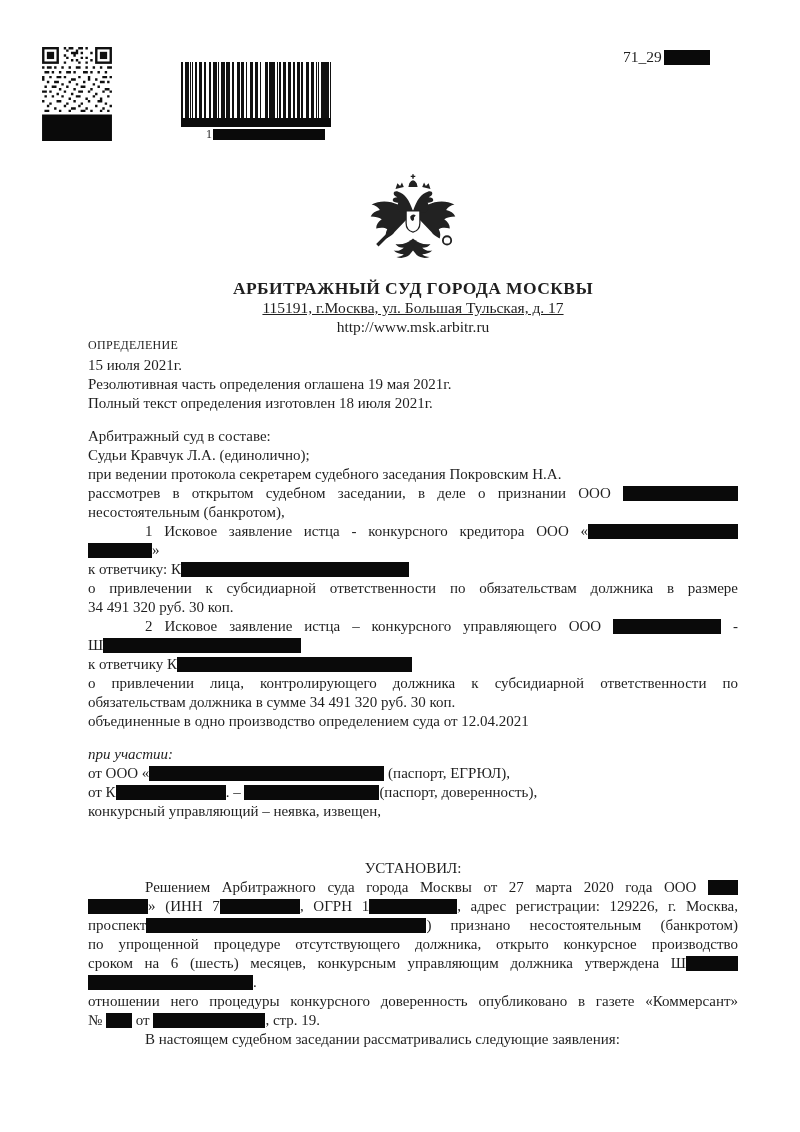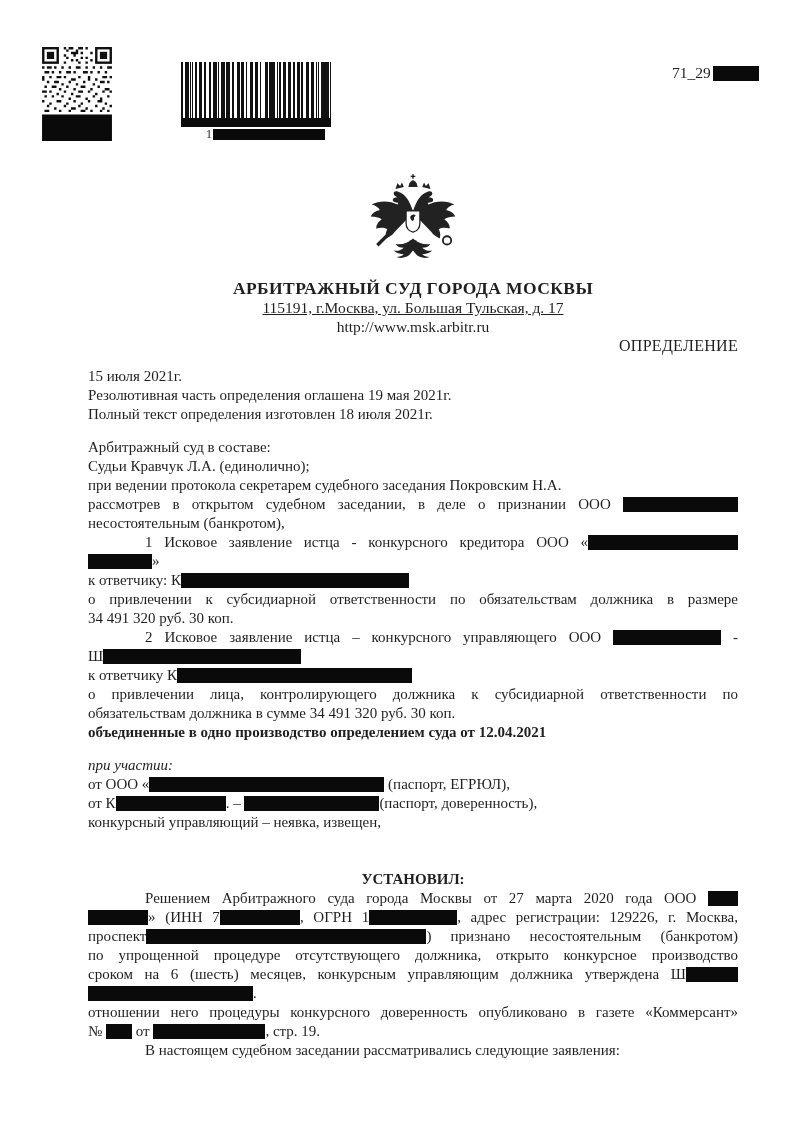--- a/index.html
+++ b/index.html
@@ -10,40 +10,40 @@
   
   .qr{position:absolute;left:42px;top:47px;width:70px;height:94px;}
   .barcode{
     position:absolute;left:181px;top:62px;width:150px;height:56px;
     border-bottom:9px solid #0c0c0c;background-color:#fff;
     background-image:
       repeating-linear-gradient(90deg,#111 0 2px,transparent 2px 4px,#111 4px 7px,transparent 7px 9px,#111 9px 10px,transparent 10px 14px),
       repeating-linear-gradient(90deg,transparent 0 1px,#111 1px 2px,transparent 2px 6px,#111 6px 8px,transparent 8px 11px,#111 11px 12px,transparent 12px 17px);
   }
   .bc-caption{position:absolute;left:206px;top:128px;font-size:12px;line-height:12px;}
-  .docnum{position:absolute;left:672px;top:48px;font-size:15.5px;line-height:18px;margin-top:16px;}
+  .docnum{position:absolute;left:623px;top:48px;font-size:15.5px;line-height:18px;}
   
   .redact{display:inline-block;background:#0a0a0a;height:15px;vertical-align:-3px;}
   .r-doc{width:46px;height:15px;margin-left:2px;}
   .r-bc{width:112px;height:11px;vertical-align:-2px;margin-left:1px;}
   .r-case{width:137px;margin-left:2px;}
   
   .emblem{padding-top:172px;margin:0 62px 0 88px;text-align:center;}
   .h-court{margin:2px 62px 0 88px;text-align:center;font-weight:bold;font-size:17.5px;line-height:20px;letter-spacing:.4px;}
   .h-addr{margin:0 62px 0 88px;text-align:center;font-size:15.5px;line-height:19px;text-decoration:underline;}
   .h-url{margin:0 62px 0 88px;text-align:center;font-size:15.5px;line-height:19px;}
-  .h-type{margin:0 62px 12px 88px;text-align:right;font-size:16px;line-height:19px;letter-spacing:.3px;}
+  .h-type{margin:0 62px 1px 88px;text-align:left;font-size:12px;line-height:19px;letter-spacing:.3px;}
   .meta-row{display:flex;justify-content:space-between;margin:2px 62px 0 88px;font-size:15px;line-height:19px;}
   
   .lines{margin:0 62px 0 88px;font-size:15px;hyphens:none;}
   .ln{margin:0;line-height:19px;}
   .ln.j{text-align:justify;text-align-last:justify;}
   .ln.c{text-align:center;text-align-last:center;margin-top:38px;}
   .ln.ind{text-indent:57px;}
-  .ln.b{font-weight:bold;}
+  .ln.b{font-weight:normal;}
   .ln.i{font-style:italic;}
   .ln.gap{margin-top:14px;}
 </style>
 </head>
 <body>
 
 <div class="page">
 
   <div class="qr">
     <svg width="70" height="94" viewBox="0 0 29 39" xmlns="http://www.w3.org/2000/svg">

